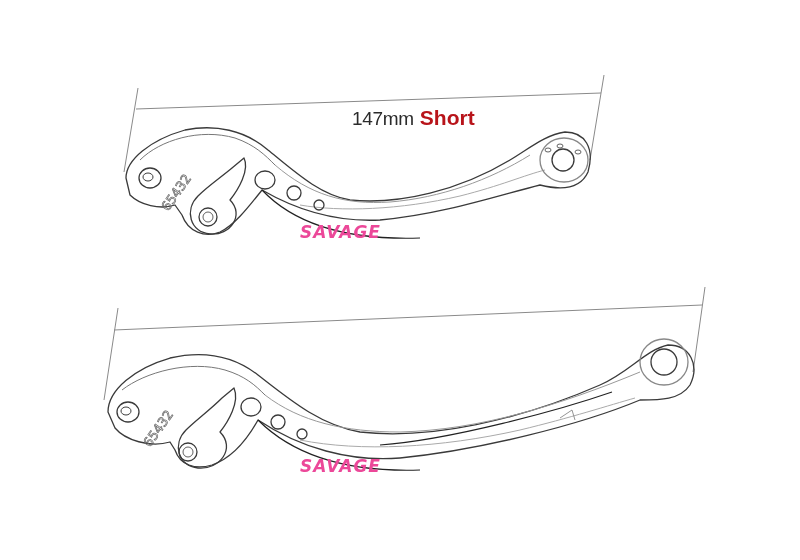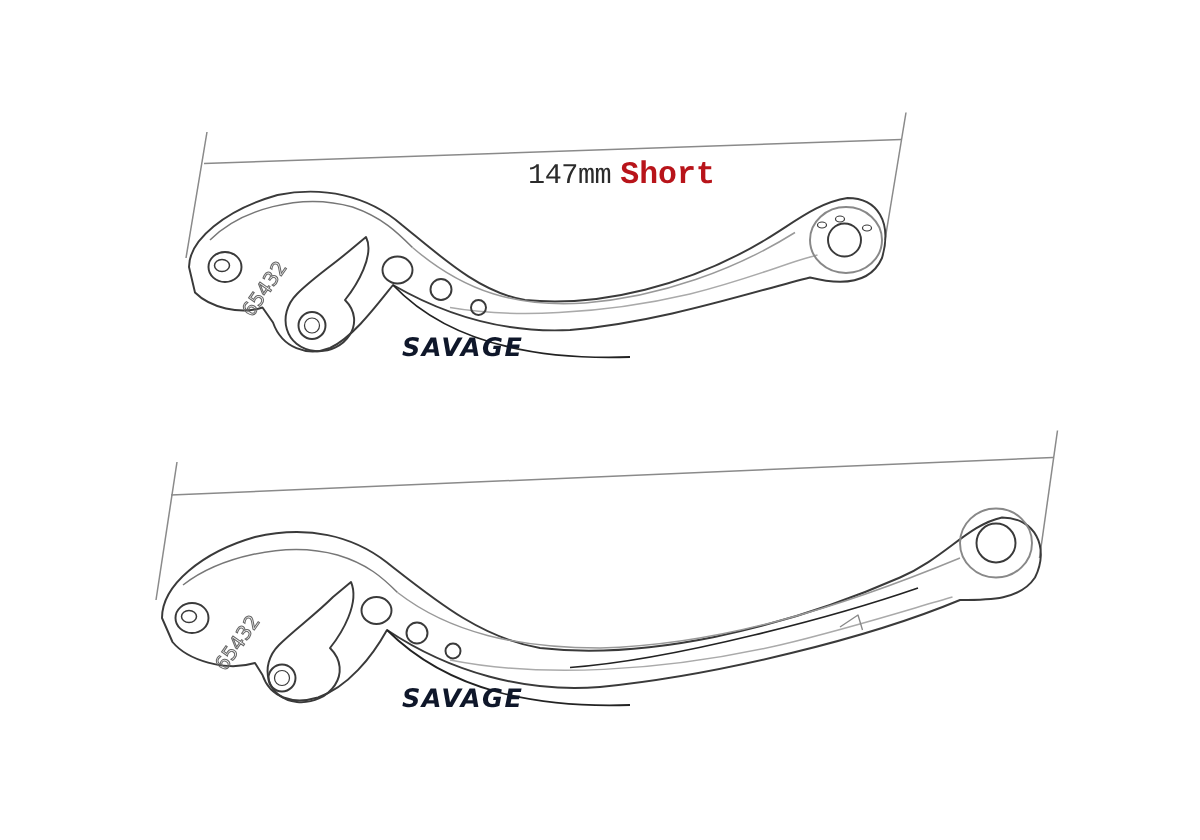--- a/index.html
+++ b/index.html
@@ -1,23 +1,23 @@
 <!DOCTYPE html>
 <html><head>
 <meta charset="utf-8">
 <style>
   html, body { margin: 0; padding: 0; background: #ffffff; }
   body { width: 800px; height: 560px; overflow: hidden; position: relative;
          font-family: "Liberation Sans", sans-serif; }
   .canvas { position: absolute; left: 0; top: 0; width: 800px; height: 560px; }
-  .label { position: absolute; white-space: nowrap; font-family: Liberation Mono, monospace; text-align: center; }
+  .label { position: absolute; white-space: nowrap; font-family: Liberation Sans, sans-serif; text-align: center; }
   .label .dim { color: #2b2b2b; font-size: 19px; letter-spacing: -0.3px; }
   .label .variant { font-weight: bold; font-size: 21px; margin-left: 6px; }
   .watermark { position: absolute; font-family: "DejaVu Sans", sans-serif; font-weight: bold;
-               font-size: 17px; letter-spacing: 1px; color: #0f172a; font-style: italic; }
+               font-size: 17px; letter-spacing: 1px; color: #ec4899; font-style: italic; margin-left: 32px; }
 </style>
 </head>
 <body>
 
 <div class="canvas">
 
   <svg width="800" height="560" style="position:absolute;left:0;top:0" viewBox="0 0 800 560">
 
     <g stroke="#8a8a8a" stroke-width="1" fill="none">
       <line x1="138" y1="88" x2="124" y2="172"></line>

